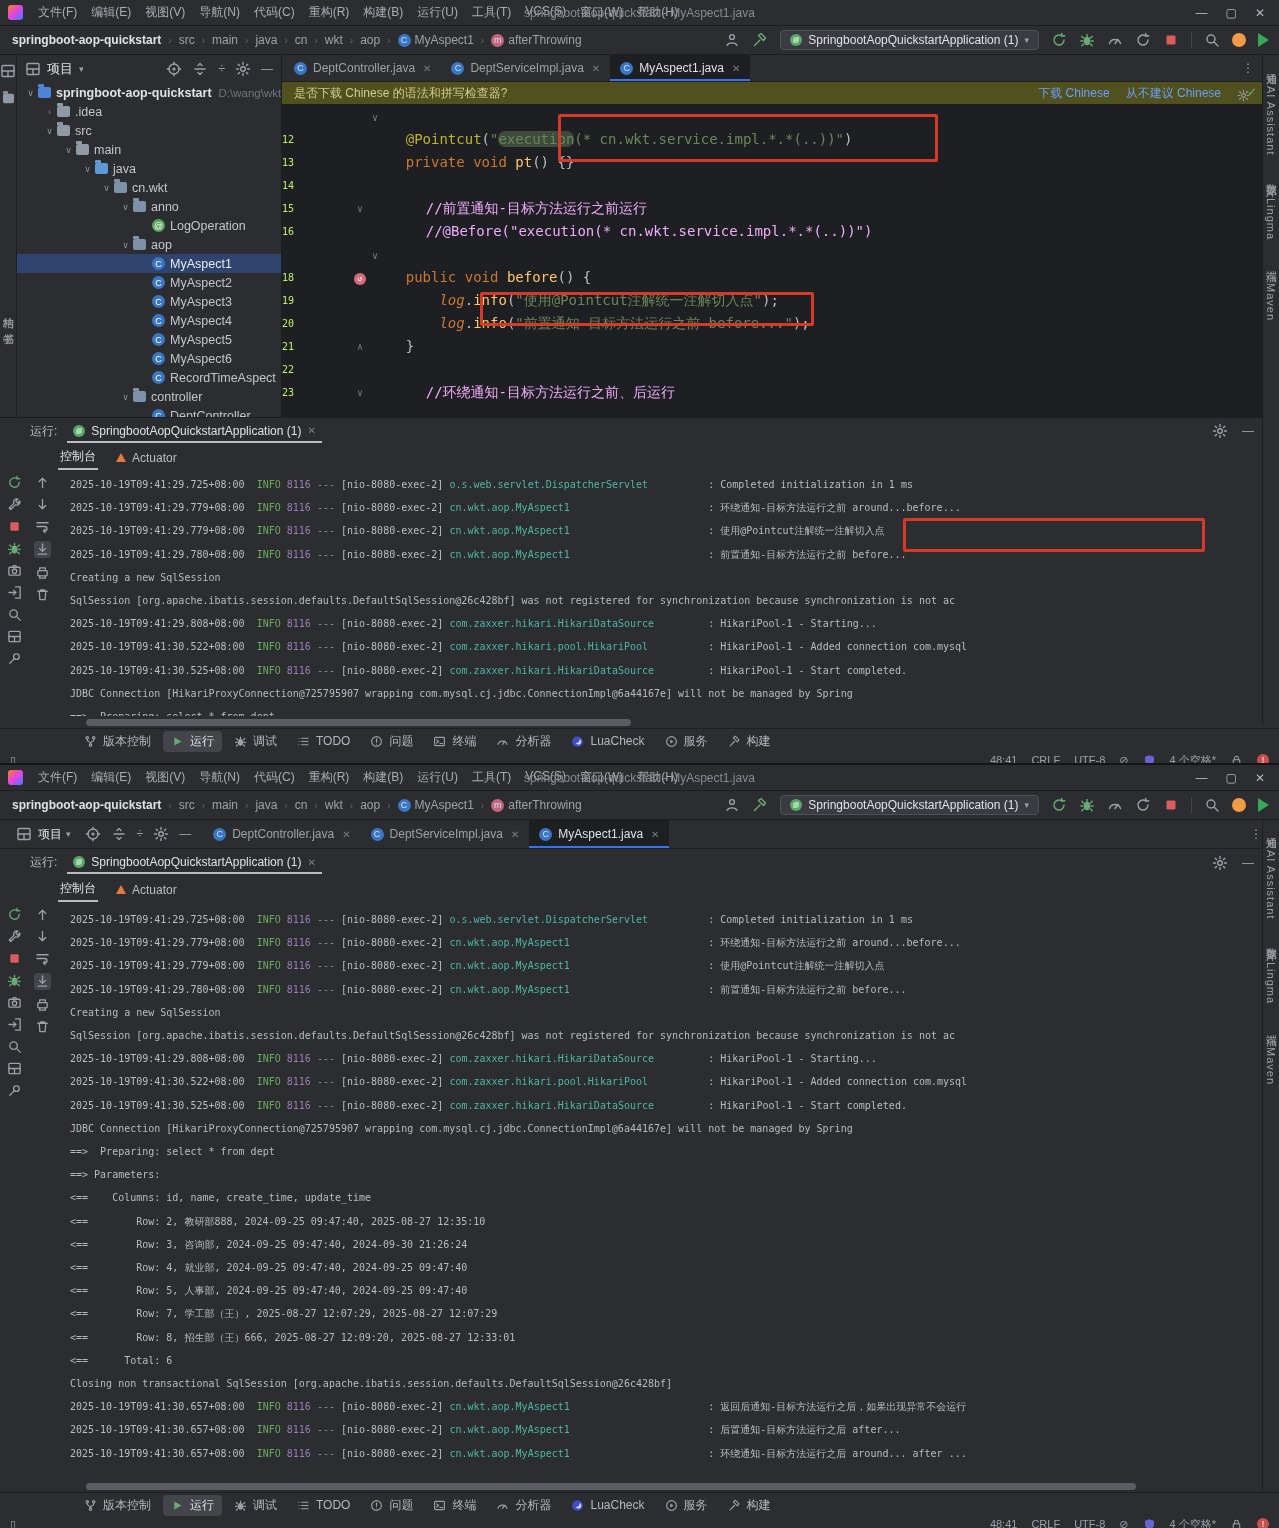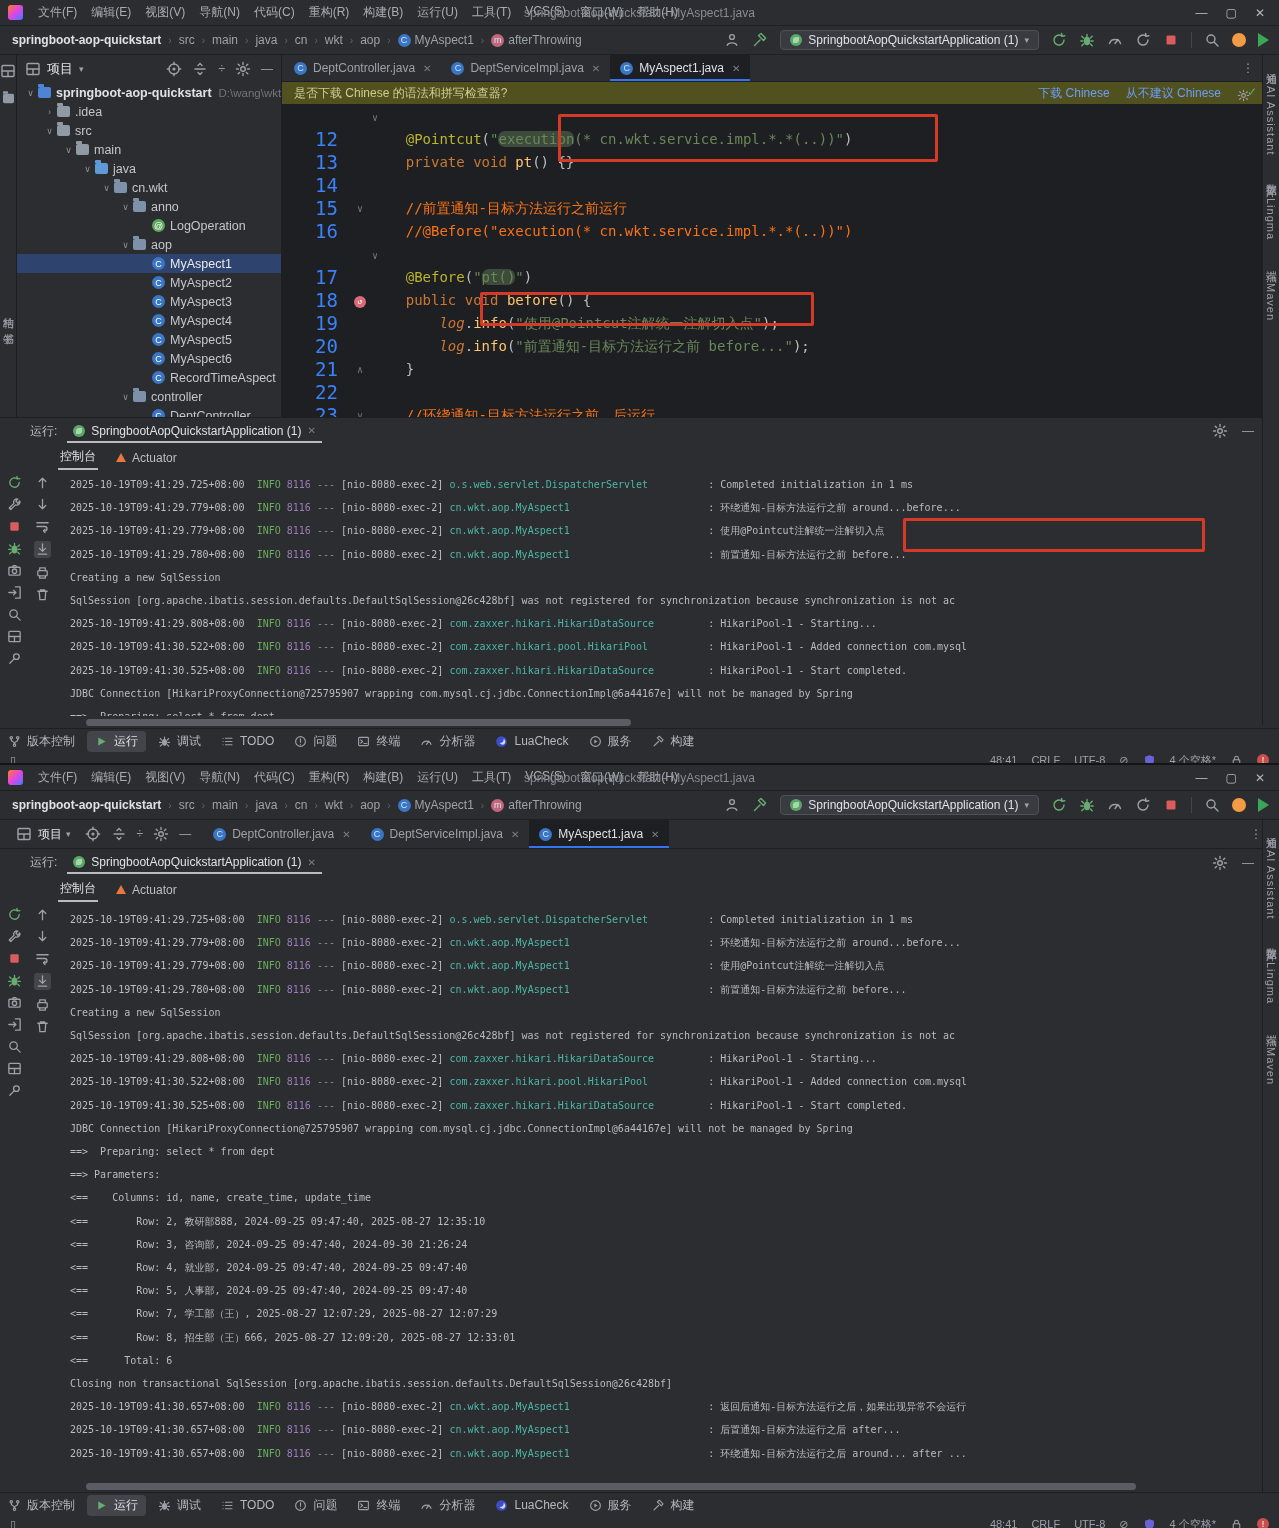--- a/index.html
+++ b/index.html
@@ -57,26 +57,26 @@
   .ed-tabs{height:26px;flex:0 0 auto;display:flex;align-items:stretch;background:#2b2d30;border-bottom:1px solid #1e1f22;font-size:12px;color:#9da2a8;padding-left:2px;}
   .ed-tab{display:flex;align-items:center;gap:6px;padding:0 10px;white-space:nowrap;}
   .ed-tab .x{color:#7a7e85;font-size:10px;margin-left:2px;}
   .ed-tab.active{background:#1e1f22;color:#dfe1e5;box-shadow:inset 0 -2px 0 #3574f0;}
   .ed-tabs-right{margin-left:auto;display:flex;align-items:center;gap:10px;padding-right:8px;color:#9da0a8;}
   .banner{height:22px;flex:0 0 auto;background:#51501f;display:flex;align-items:center;padding:0 12px;font-size:12px;color:#cfcd8f;}
   .banner-right{margin-left:auto;display:flex;align-items:flex-end;gap:16px;}
   .banner-link{color:#6c9ef8;}
   .code-area{flex:1;overflow:hidden;font-family:"DejaVu Sans Mono","Liberation Mono",monospace;font-size:14px;line-height:23px;padding-top:1px;}
   .code-row{display:flex;height:23px;}
-  .lno{width:56px;text-align:right;padding-right:10px;color:#3b82f6;flex:0 0 auto;font-size:19px;}
+  .lno{width:56px;text-align:left;padding-right:10px;color:#bef264;flex:0 0 auto;font-size:10px;}
   .foldc{width:24px;text-align:center;color:#6f7a83;font-size:10px;flex:0 0 auto;}
   .marker-m{width:12px;height:12px;border-radius:50%;background:#d76b77;color:#fff;font-size:8px;display:inline-flex;align-items:center;justify-content:center;margin-top:5px;}
   .ctext{white-space:pre;}
   .cg-a{color:#bbb529;} .cg-k{color:#cc7832;} .cg-s{color:#6a8759;} .cg-m{color:#ffc66b;}
-  .cg-c{color:#f97316;} .cg-p{color:#bcbec4;} .cg-f{color:#cc7832;font-style:italic;}
+  .cg-c{color:#f0abfc;margin-left:20px;} .cg-p{color:#bcbec4;} .cg-f{color:#cc7832;font-style:italic;}
   .cg-h{color:#6a8759;background:#3d4b3a;border-radius:7px;}
   .cg-i{color:#6f7a83;font-size:10px;}
   .ed-check{position:absolute;top:30px;right:5px;color:#5fad65;font-size:12px;}
   
   .run-panel{height:310px;display:flex;flex-direction:column;background:#2b2d30;border-top:1px solid #1e1f22;margin-right:17px;}
   .run-header{height:26px;flex:0 0 auto;display:flex;align-items:center;gap:10px;padding:0 8px 0 30px;font-size:12px;color:#bcbec4;}
   .run-tab{display:flex;align-items:center;gap:6px;padding:4px 6px 3px 6px;border-bottom:2px solid #b8bcc2;color:#dfe1e5;}
   .leaf{width:12px;height:12px;border-radius:50%;background:#59a869;position:relative;flex:0 0 auto;}
   .leaf:after{content:"";position:absolute;left:3px;top:3px;width:6px;height:6px;border-radius:50% 0;background:#a7d7a9;}
   .run-header .x{color:#7a7e85;font-size:10px;}
@@ -88,21 +88,21 @@
   .run-body{flex:1;display:flex;overflow:hidden;position:relative;}
   .tool-col{width:28px;flex:0 0 auto;display:flex;flex-direction:column;align-items:center;gap:7px;padding-top:5px;color:#9da0a8;}
   .tool-col .ic{width:15px;height:15px;}
   .hl-ic{background:#43454a;border-radius:3px;padding:1px;}
   .console{flex:1;min-width:0;font-family:"DejaVu Sans Mono","Liberation Mono",monospace;font-size:10px;line-height:23.2px;color:#b7bcc2;padding:3px 0 0 14px;white-space:pre;overflow:hidden;}
   .cl-ts{color:#bcbec4;} .cl-lvl{color:#6aab5c;} .cl-pid{color:#9d7cb8;} .cl-sep{color:#8c9198;}
   .cl-thr{color:#bcbec4;} .cl-logger{color:#4eb6a8;display:inline-block;min-width:43ch;} .cl-msg{color:#b7bcc2;}
   .hscroll{height:12px;flex:0 0 auto;display:flex;align-items:center;}
   .hthumb{height:7px;background:#5a5d63;border-radius:4px;margin-left:86px;}
   
-  .bottom-toolbar{height:24px;display:flex;align-items:center;gap:4px;font-size:12px;color:#b4b8bf;background:#2b2d30;border-top:1px solid #1e1f22;}
+  .bottom-toolbar{height:24px;display:flex;align-items:center;gap:4px;padding-left:76px;font-size:12px;color:#b4b8bf;background:#2b2d30;border-top:1px solid #1e1f22;}
   .bt-item{display:flex;align-items:center;gap:6px;padding:2px 8px;border-radius:4px;white-space:nowrap;}
   .bt-item.active{background:#43454a;color:#dfe1e5;}
   .bt-item .ic{width:13px;height:13px;}
   .statusbar{height:14px;display:flex;align-items:center;font-size:11px;color:#9da0a8;padding:0 10px 2px 10px;}
   .sb-right{margin-left:auto;display:flex;align-items:center;gap:14px;}
   .sb-err{width:12px;height:12px;border-radius:50%;background:#c94f4f;color:#fff;font-size:9px;display:inline-flex;align-items:center;justify-content:center;}
   .sb-ic{width:13px;height:13px;display:inline-flex;}
   .sb-ic svg{width:100%;height:100%;stroke:currentColor;fill:none;stroke-width:1.3;stroke-linecap:round;}
   
   .red-box{position:absolute;border:3px solid #d53a28;border-radius:2px;pointer-events:none;z-index:9;}
@@ -439,25 +439,20 @@
             <span class="lno">16</span>
             <span class="foldc"></span>
             <span class="ctext"><span class="cg-p">    </span><span class="cg-c">//@Before("execution(* cn.wkt.service.impl.*.*(..))")</span></span>
           </div>
           <div class="code-row">
             <span class="lno"></span>
             <span class="foldc"></span>
             <span class="ctext"><span class="cg-i">∨</span></span>
           </div>
           <div class="code-row">
-            <span class="lno">17</span>
-            <span class="foldc"></span>
-            <span class="ctext"><span class="cg-p">    </span><span class="cg-a">@Before</span><span class="cg-p">(</span><span class="cg-s">"</span><span class="cg-h">pt()</span><span class="cg-s">"</span><span class="cg-p">)</span></span>
-          </div>
-          <div class="code-row">
             <span class="lno">18</span>
             <span class="foldc"><span class="marker-m">↺</span></span>
             <span class="ctext"><span class="cg-p">    </span><span class="cg-k">public void </span><span class="cg-m">before</span><span class="cg-p">() {</span></span>
           </div>
           <div class="code-row">
             <span class="lno">19</span>
             <span class="foldc"></span>
             <span class="ctext"><span class="cg-p">        </span><span class="cg-f">log</span><span class="cg-p">.</span><span class="cg-m">info</span><span class="cg-p">(</span><span class="cg-s">"使用@Pointcut注解统一注解切入点"</span><span class="cg-p">);</span></span>
           </div>
           <div class="code-row">

